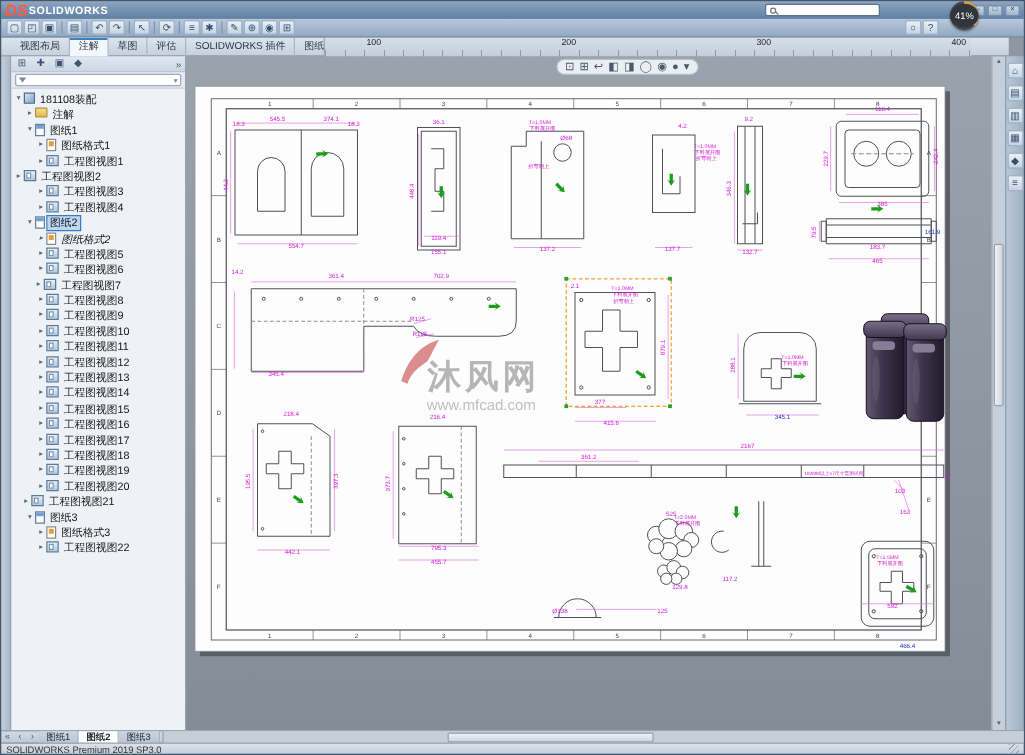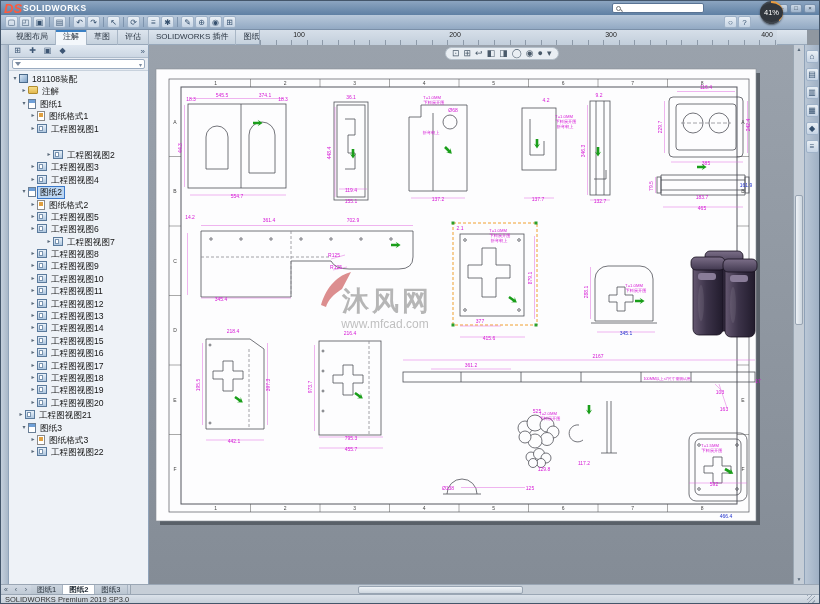--- a/index.html
+++ b/index.html
@@ -187,56 +187,56 @@
         <div class="trow" style="padding-left: 20px;">
           <span class="chev">▸</span>
           <span class="ti ti-format"></span>
           <span class="tlabel">图纸格式1</span>
         </div>
         <div class="trow" style="padding-left: 20px;">
           <span class="chev">▸</span>
           <span class="ti ti-view"></span>
           <span class="tlabel">工程图视图1</span>
         </div>
-        <div class="trow" style="padding-left: 36px; margin-top: 14px;">
+        <div class="trow" style="padding-left: 2px;">
           <span class="chev">▸</span>
           <span class="ti ti-view"></span>
           <span class="tlabel">工程图视图2</span>
         </div>
         <div class="trow" style="padding-left: 20px;">
           <span class="chev">▸</span>
           <span class="ti ti-view"></span>
           <span class="tlabel">工程图视图3</span>
         </div>
         <div class="trow" style="padding-left: 20px;">
           <span class="chev">▸</span>
           <span class="ti ti-view"></span>
           <span class="tlabel">工程图视图4</span>
         </div>
         <div class="trow sel" style="padding-left: 11px;">
           <span class="chev">▾</span>
           <span class="ti ti-sheet"></span>
           <span class="tlabel">图纸2</span>
         </div>
-        <div class="trow" style="padding-left: 20px;">
+        <div class="trow" style="padding-left: 20px; font-style: italic;">
           <span class="chev">▸</span>
           <span class="ti ti-format"></span>
           <span class="tlabel">图纸格式2</span>
         </div>
         <div class="trow" style="padding-left: 20px;">
           <span class="chev">▸</span>
           <span class="ti ti-view"></span>
           <span class="tlabel">工程图视图5</span>
         </div>
         <div class="trow" style="padding-left: 20px;">
           <span class="chev">▸</span>
           <span class="ti ti-view"></span>
           <span class="tlabel">工程图视图6</span>
         </div>
-        <div class="trow" style="padding-left: 36px;">
+        <div class="trow" style="padding-left: 18px;">
           <span class="chev">▸</span>
           <span class="ti ti-view"></span>
           <span class="tlabel">工程图视图7</span>
         </div>
         <div class="trow" style="padding-left: 20px;">
           <span class="chev">▸</span>
           <span class="ti ti-view"></span>
           <span class="tlabel">工程图视图8</span>
         </div>
         <div class="trow" style="padding-left: 20px;">

